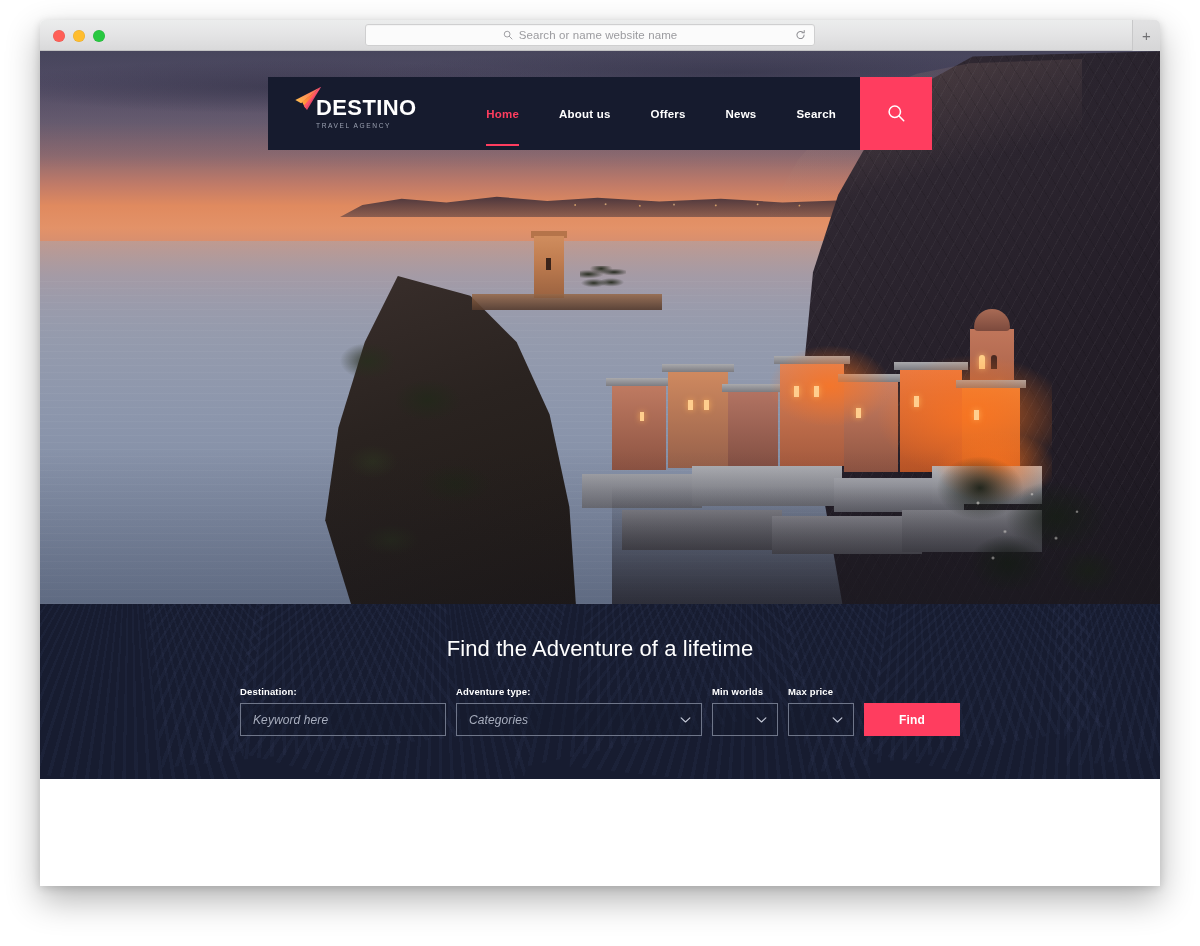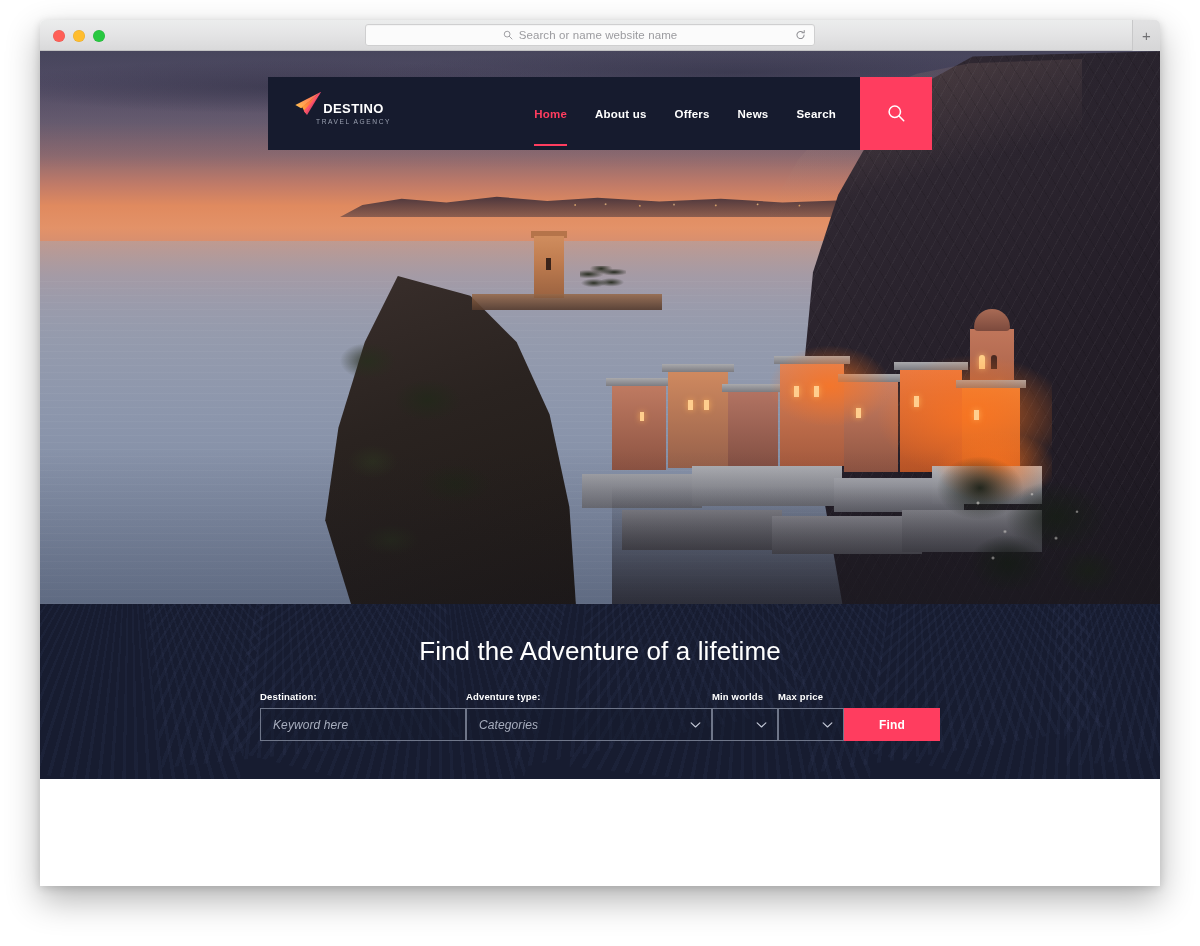--- a/index.html
+++ b/index.html
@@ -328,37 +328,37 @@
   .logo {
     display: flex;
     align-items: center;
     margin-left: 26px;
     position: relative;
   }
   .logo-mark { width: 34px; height: 30px; position: absolute; left: -4px; top: -12px; }
   .logo-text { margin-left: 22px; }
   .logo-title {
     color: #ffffff;
-    font-size: 13px;
+    font-size: 22px;
     font-weight: bold;
     letter-spacing: 0.4px;
     line-height: 1;
     text-align: center;
   }
   .logo-sub {
     color: #9aa0b0;
     font-size: 6.6px;
     letter-spacing: 1.6px;
     margin-top: 4px;
     line-height: 1;
   }
   .nav-links {
     display: flex;
     align-items: center;
-    gap: 28px;
+    gap: 40px;
     margin-left: auto;
     margin-right: 24px;
   }
   .nav-link {
     color: #ffffff;
     font-size: 11.5px;
     font-weight: bold;
     letter-spacing: 0.2px;
     position: relative;
     padding: 26px 0;
@@ -430,30 +430,30 @@
     transform-origin: 50% 0%;
   }
   .search-inner {
     position: relative;
     z-index: 3;
     padding-top: 32px;
     text-align: center;
   }
   .search-heading {
     color: #ffffff;
-    font-size: 26px;
+    font-size: 22px;
     font-weight: normal;
     letter-spacing: 0.1px;
   }
   .search-form {
     margin-top: 24px;
     display: flex;
     align-items: flex-end;
     justify-content: center;
-    gap: 0;
+    gap: 10px;
   }
   .field { text-align: left; }
   .field-label {
     display: block;
     color: #ffffff;
     font-size: 9.5px;
     font-weight: bold;
     letter-spacing: 0.15px;
     margin-bottom: 6px;
   }

